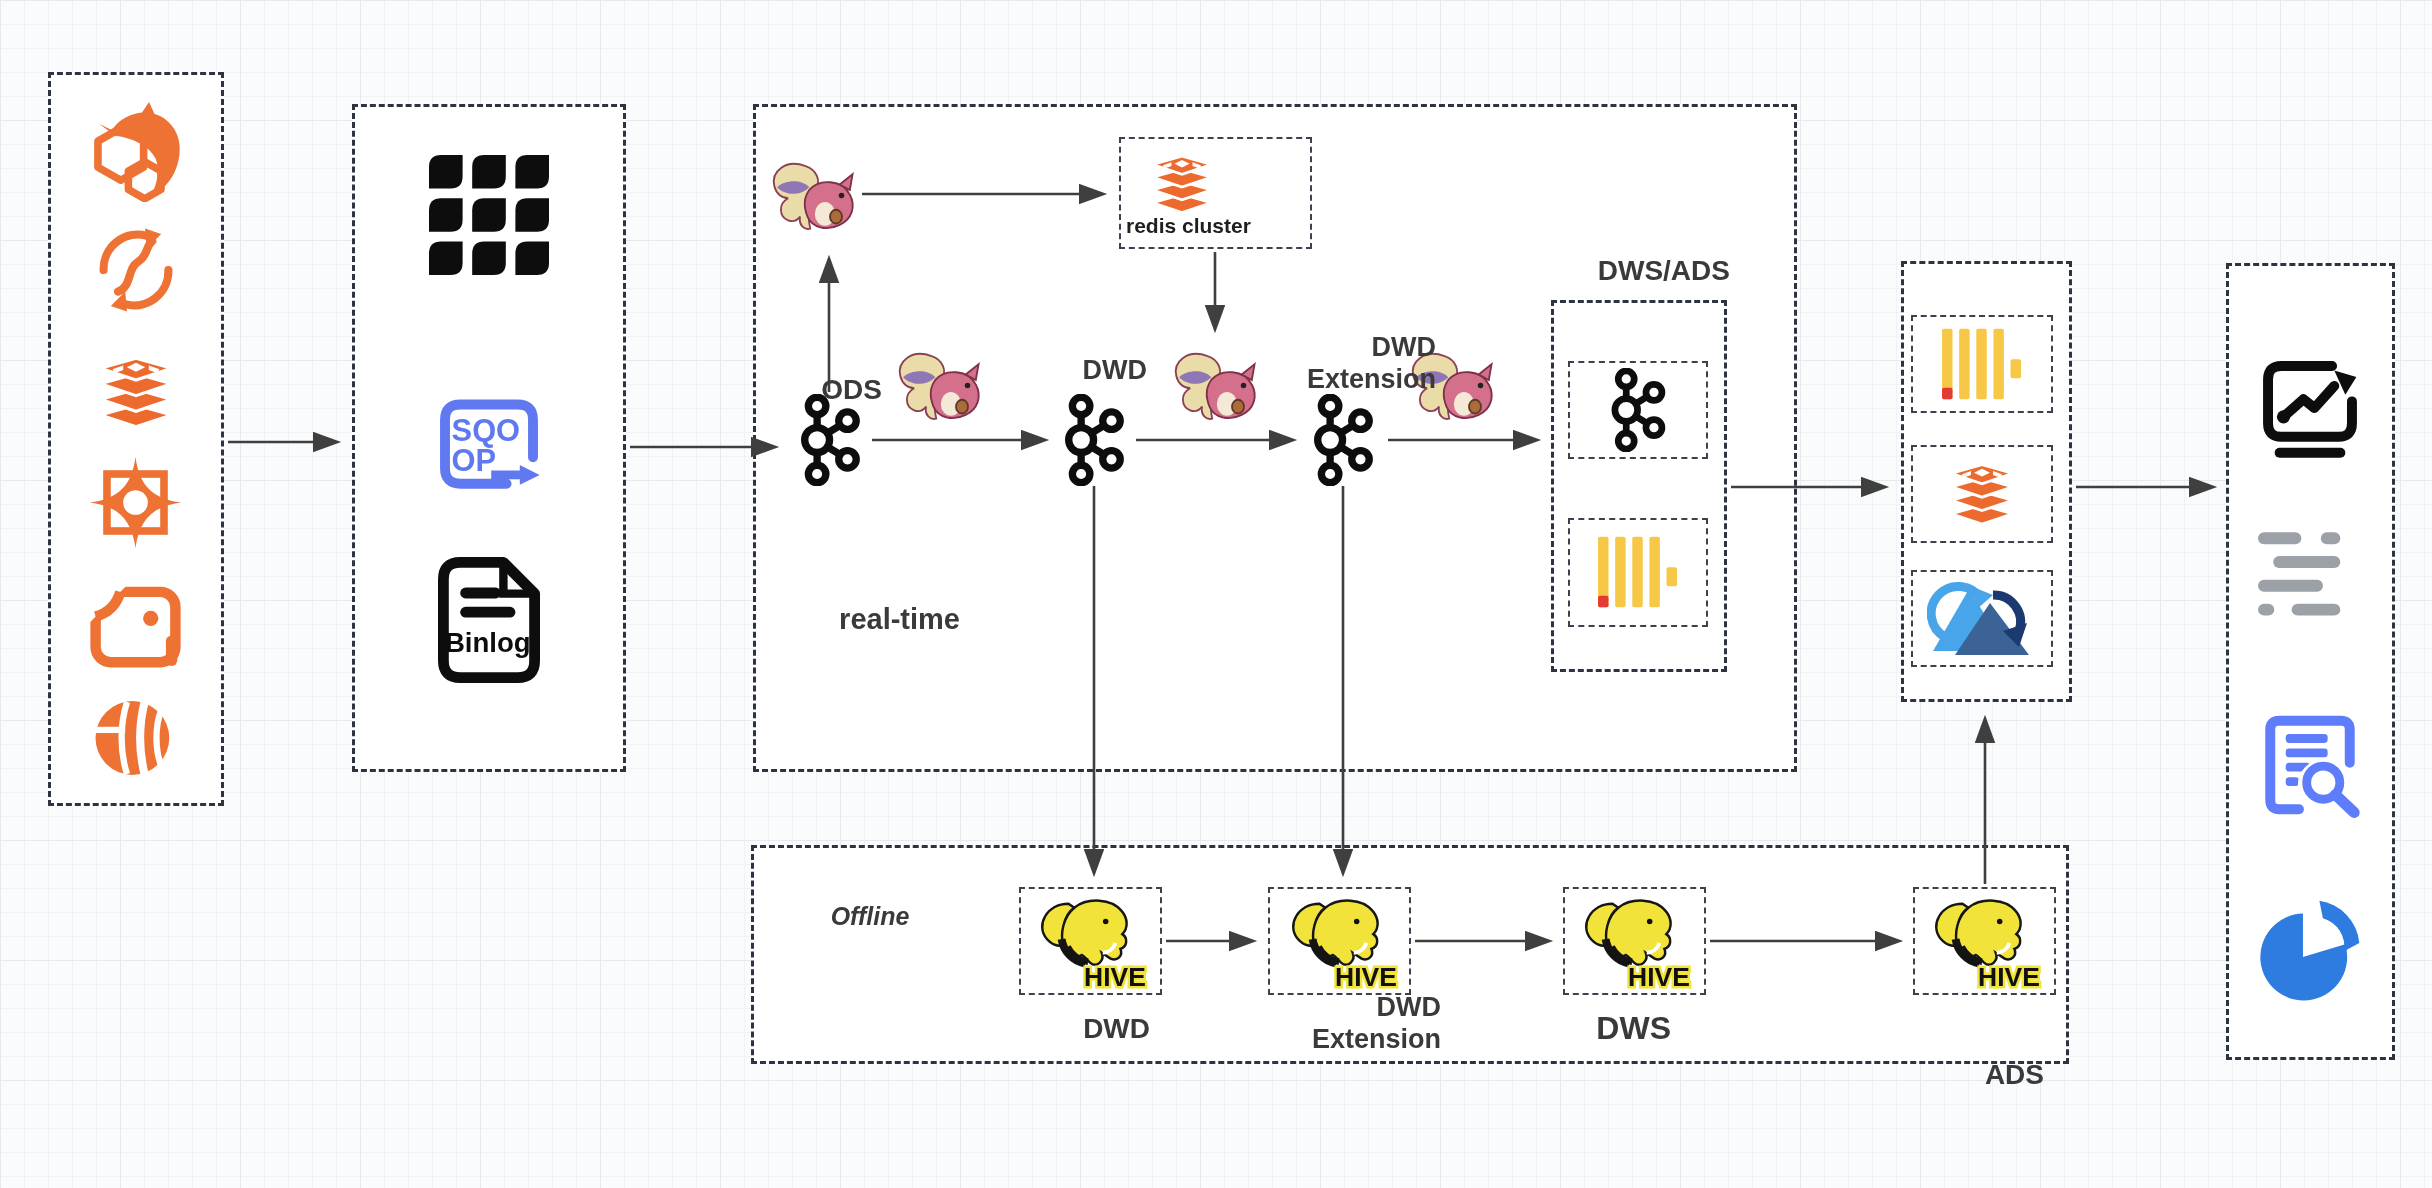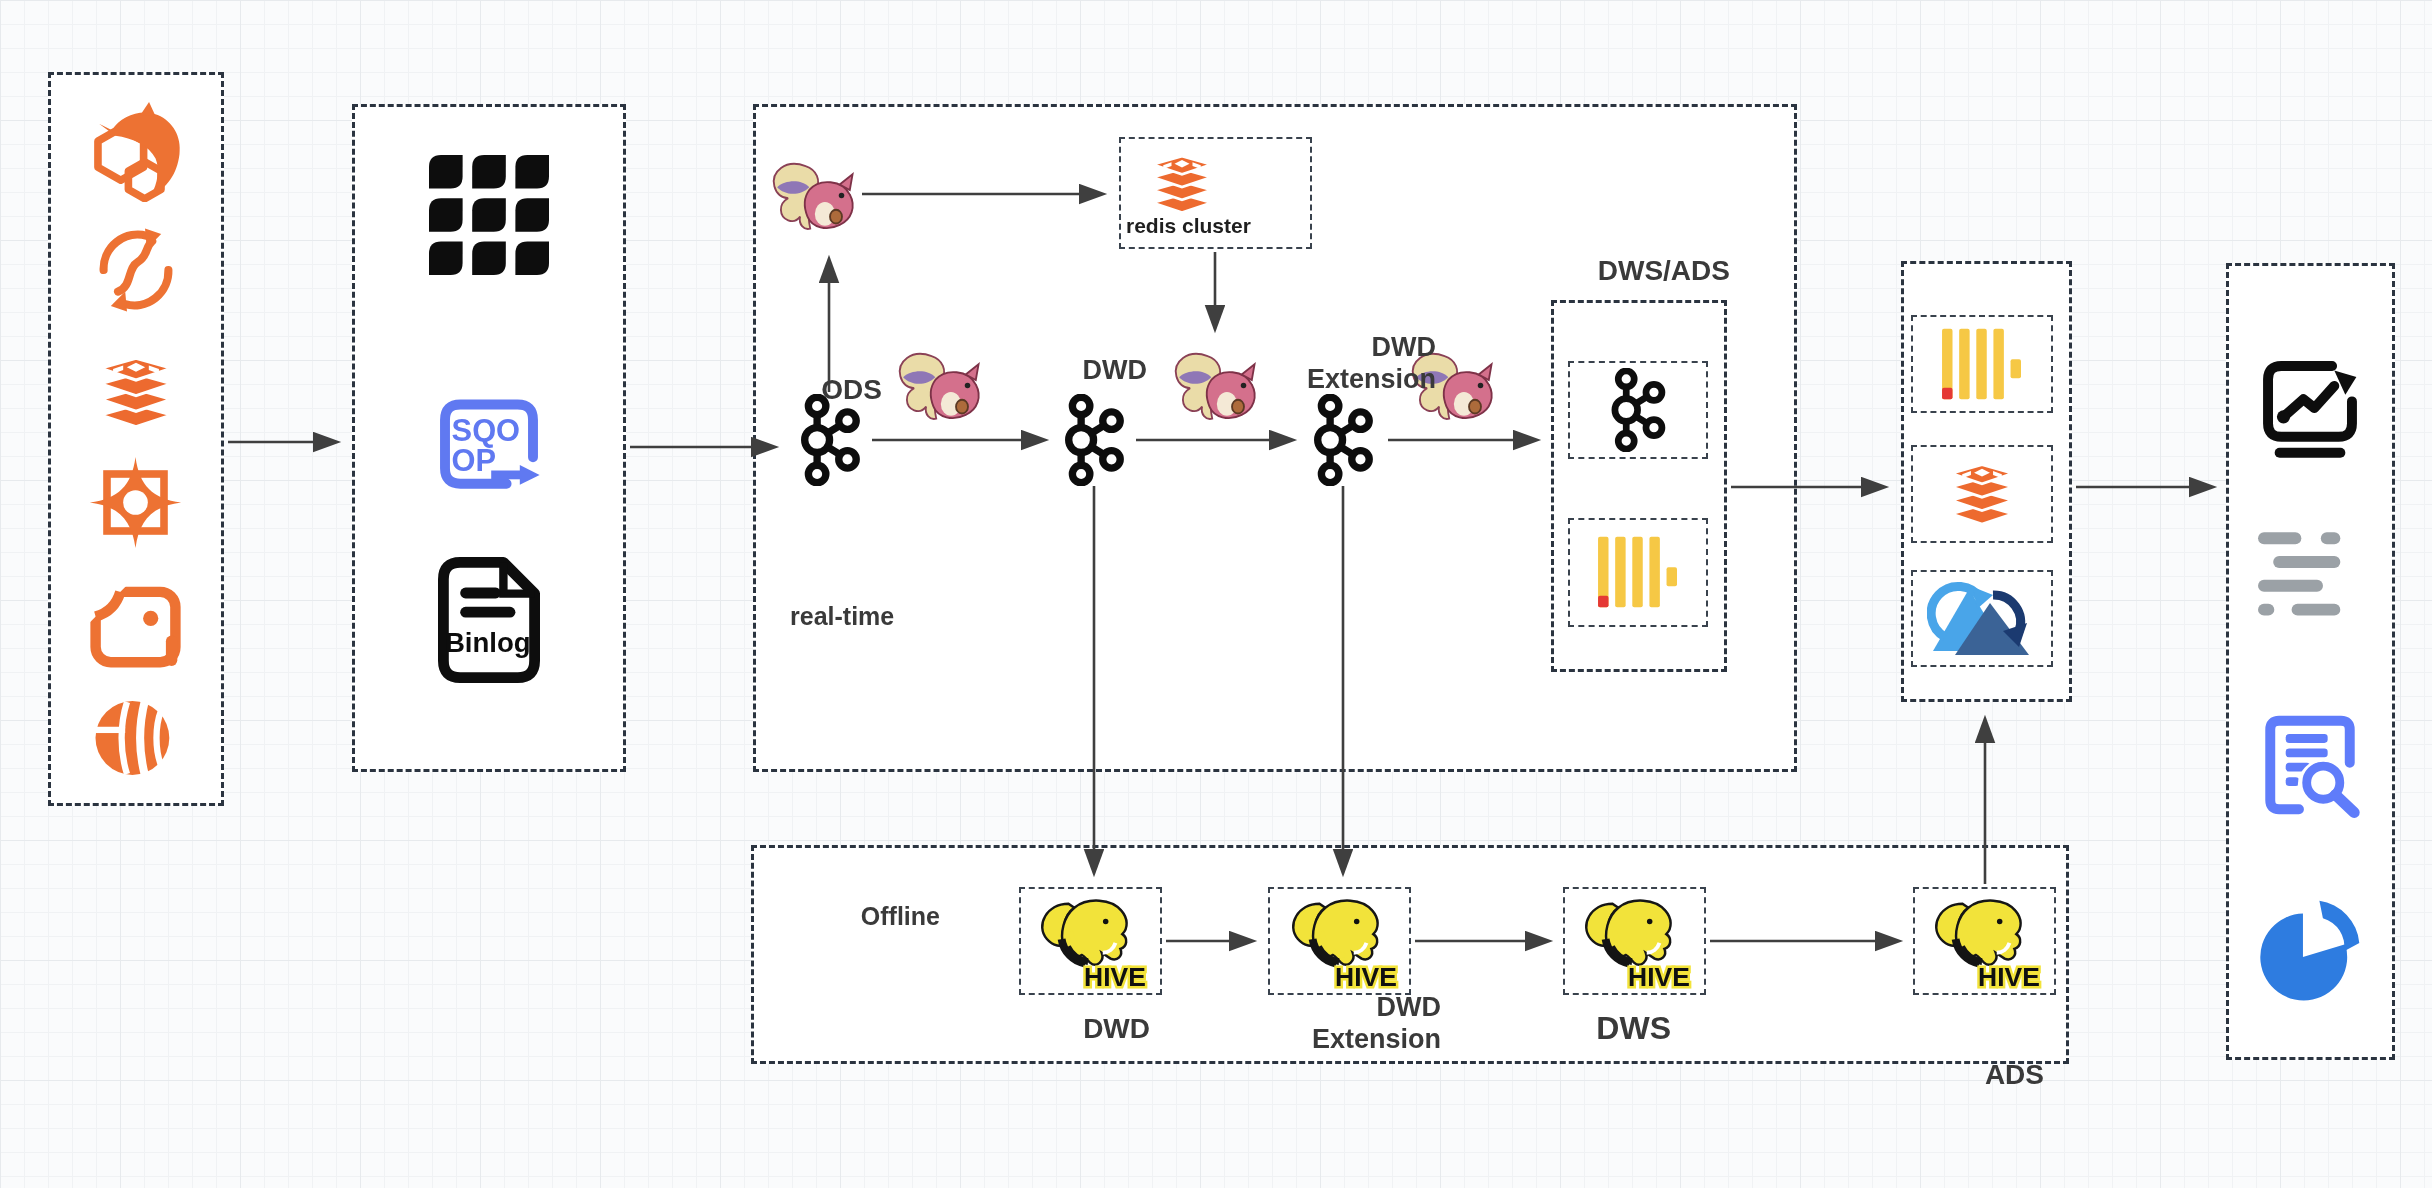--- a/index.html
+++ b/index.html
@@ -337,25 +337,25 @@
   <svg class="icon" style="left:2255px;top:529px;width:110px;height:92px;">
       <use href="#sym-lines"></use>
     </svg>
   <svg class="icon" style="left:2252px;top:712px;width:116px;height:106px;">
       <use href="#sym-docsearch"></use>
     </svg>
   <svg class="icon" style="left:2251px;top:896px;width:118px;height:108px;">
       <use href="#sym-pie"></use>
     </svg>
 
-  <div class="lbl" style="left:790px;top:602px;width:170px;text-align:left;font-size:25px;">real-time</div>
+  <div class="lbl" style="left:790px;top:602px;width:170px;text-align:right;font-size:29px;">real-time</div>
   <div class="lbl" style="left:1126px;top:214px;width:172px;text-align:left;font-size:21px;color:#1F1F1F;">redis cluster</div>
   <div class="lbl" style="left:776px;top:373px;width:106px;font-size:28px;">ODS</div>
   <div class="lbl" style="left:1041px;top:355px;width:106px;font-size:27px;">DWD</div>
   <div class="lbl" style="left:1250px;top:332px;width:186px;font-size:27px;">DWD Extension</div>
   <div class="lbl" style="left:1548px;top:254px;width:182px;font-size:28px;">DWS/ADS</div>
-  <div class="lbl" style="left:800px;top:902px;width:140px;text-align:right;font-size:25px;">Offline</div>
+  <div class="lbl" style="left:800px;top:902px;width:140px;text-align:center;font-size:25px;font-style:italic;">Offline</div>
   <div class="lbl" style="left:1030px;top:1012px;width:120px;font-size:28px;">DWD</div>
   <div class="lbl" style="left:1241px;top:992px;width:200px;font-size:27px;">DWD Extension</div>
   <div class="lbl" style="left:1551px;top:1010px;width:120px;font-size:32px;">DWS</div>
   <div class="lbl" style="left:1924px;top:1010px;width:120px;font-size:28px;margin-top:48px;">ADS</div>
 
 </div>
 
 </body></html>

